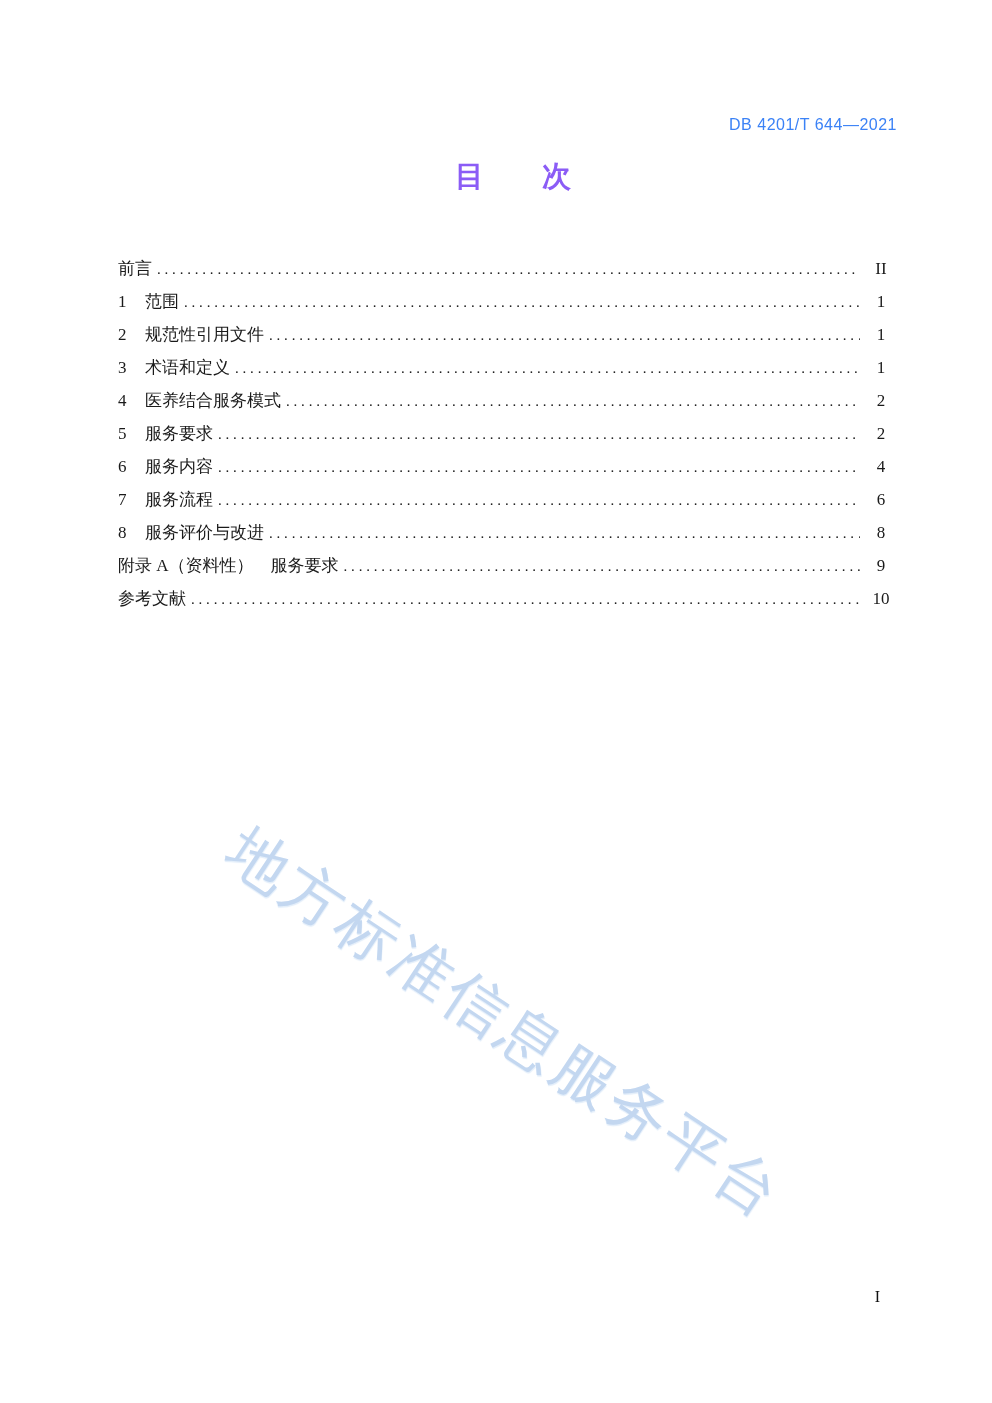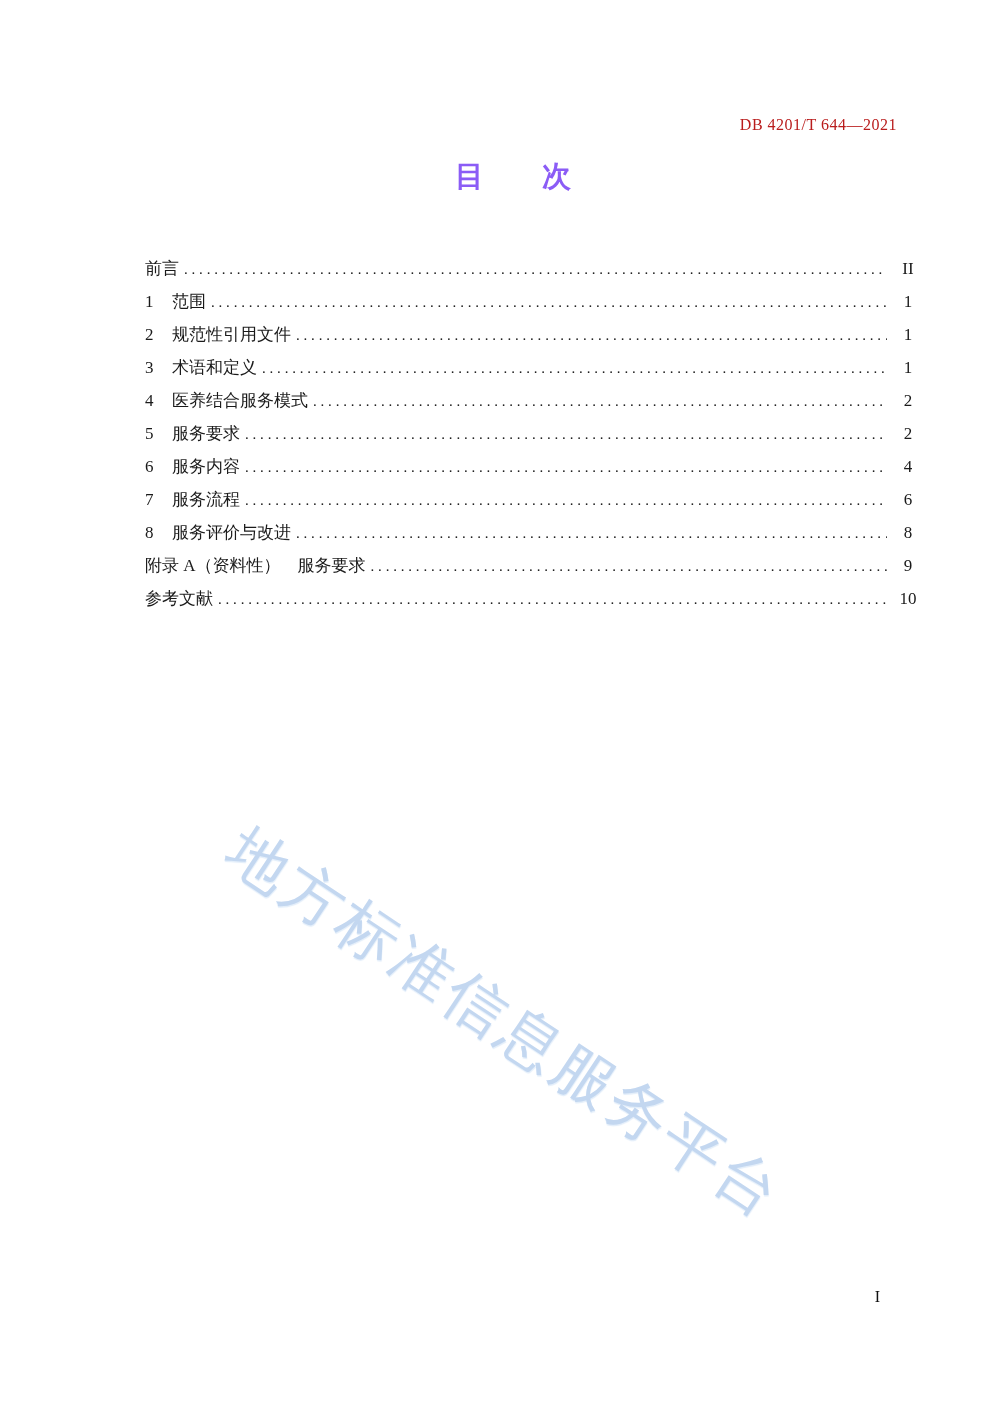--- a/index.html
+++ b/index.html
@@ -14,40 +14,39 @@
     background: #ffffff;
     overflow: hidden;
     font-family: "Liberation Serif", serif;
     color: #1a1a1a;
   }
   .doc-number {
     position: absolute;
     top: 116px;
     right: 95px;
     font-size: 16px;
-    font-family: Liberation Serif, serif;
+    font-family: Liberation Sans, sans-serif;
     letter-spacing: 0.5px;
-    color: #b91c1c;
+    color: #3b82f6;
   }
   .doc-title {
     position: absolute;
     top: 157px;
     left: 455px;
     font-size: 29px;
     font-weight: bold;
     font-family: "Liberation Sans", sans-serif;
     color: #8b5cf6;
     white-space: pre;
   }
   .toc {
     position: absolute;
     left: 118px;
     top: 252px;
     width: 777px;
-    margin-left: 27px;
   }
   .toc-row {
     display: flex;
     align-items: baseline;
     height: 33px;
     font-size: 17px;
     line-height: 33px;
     white-space: nowrap;
   }
   .toc-num {

